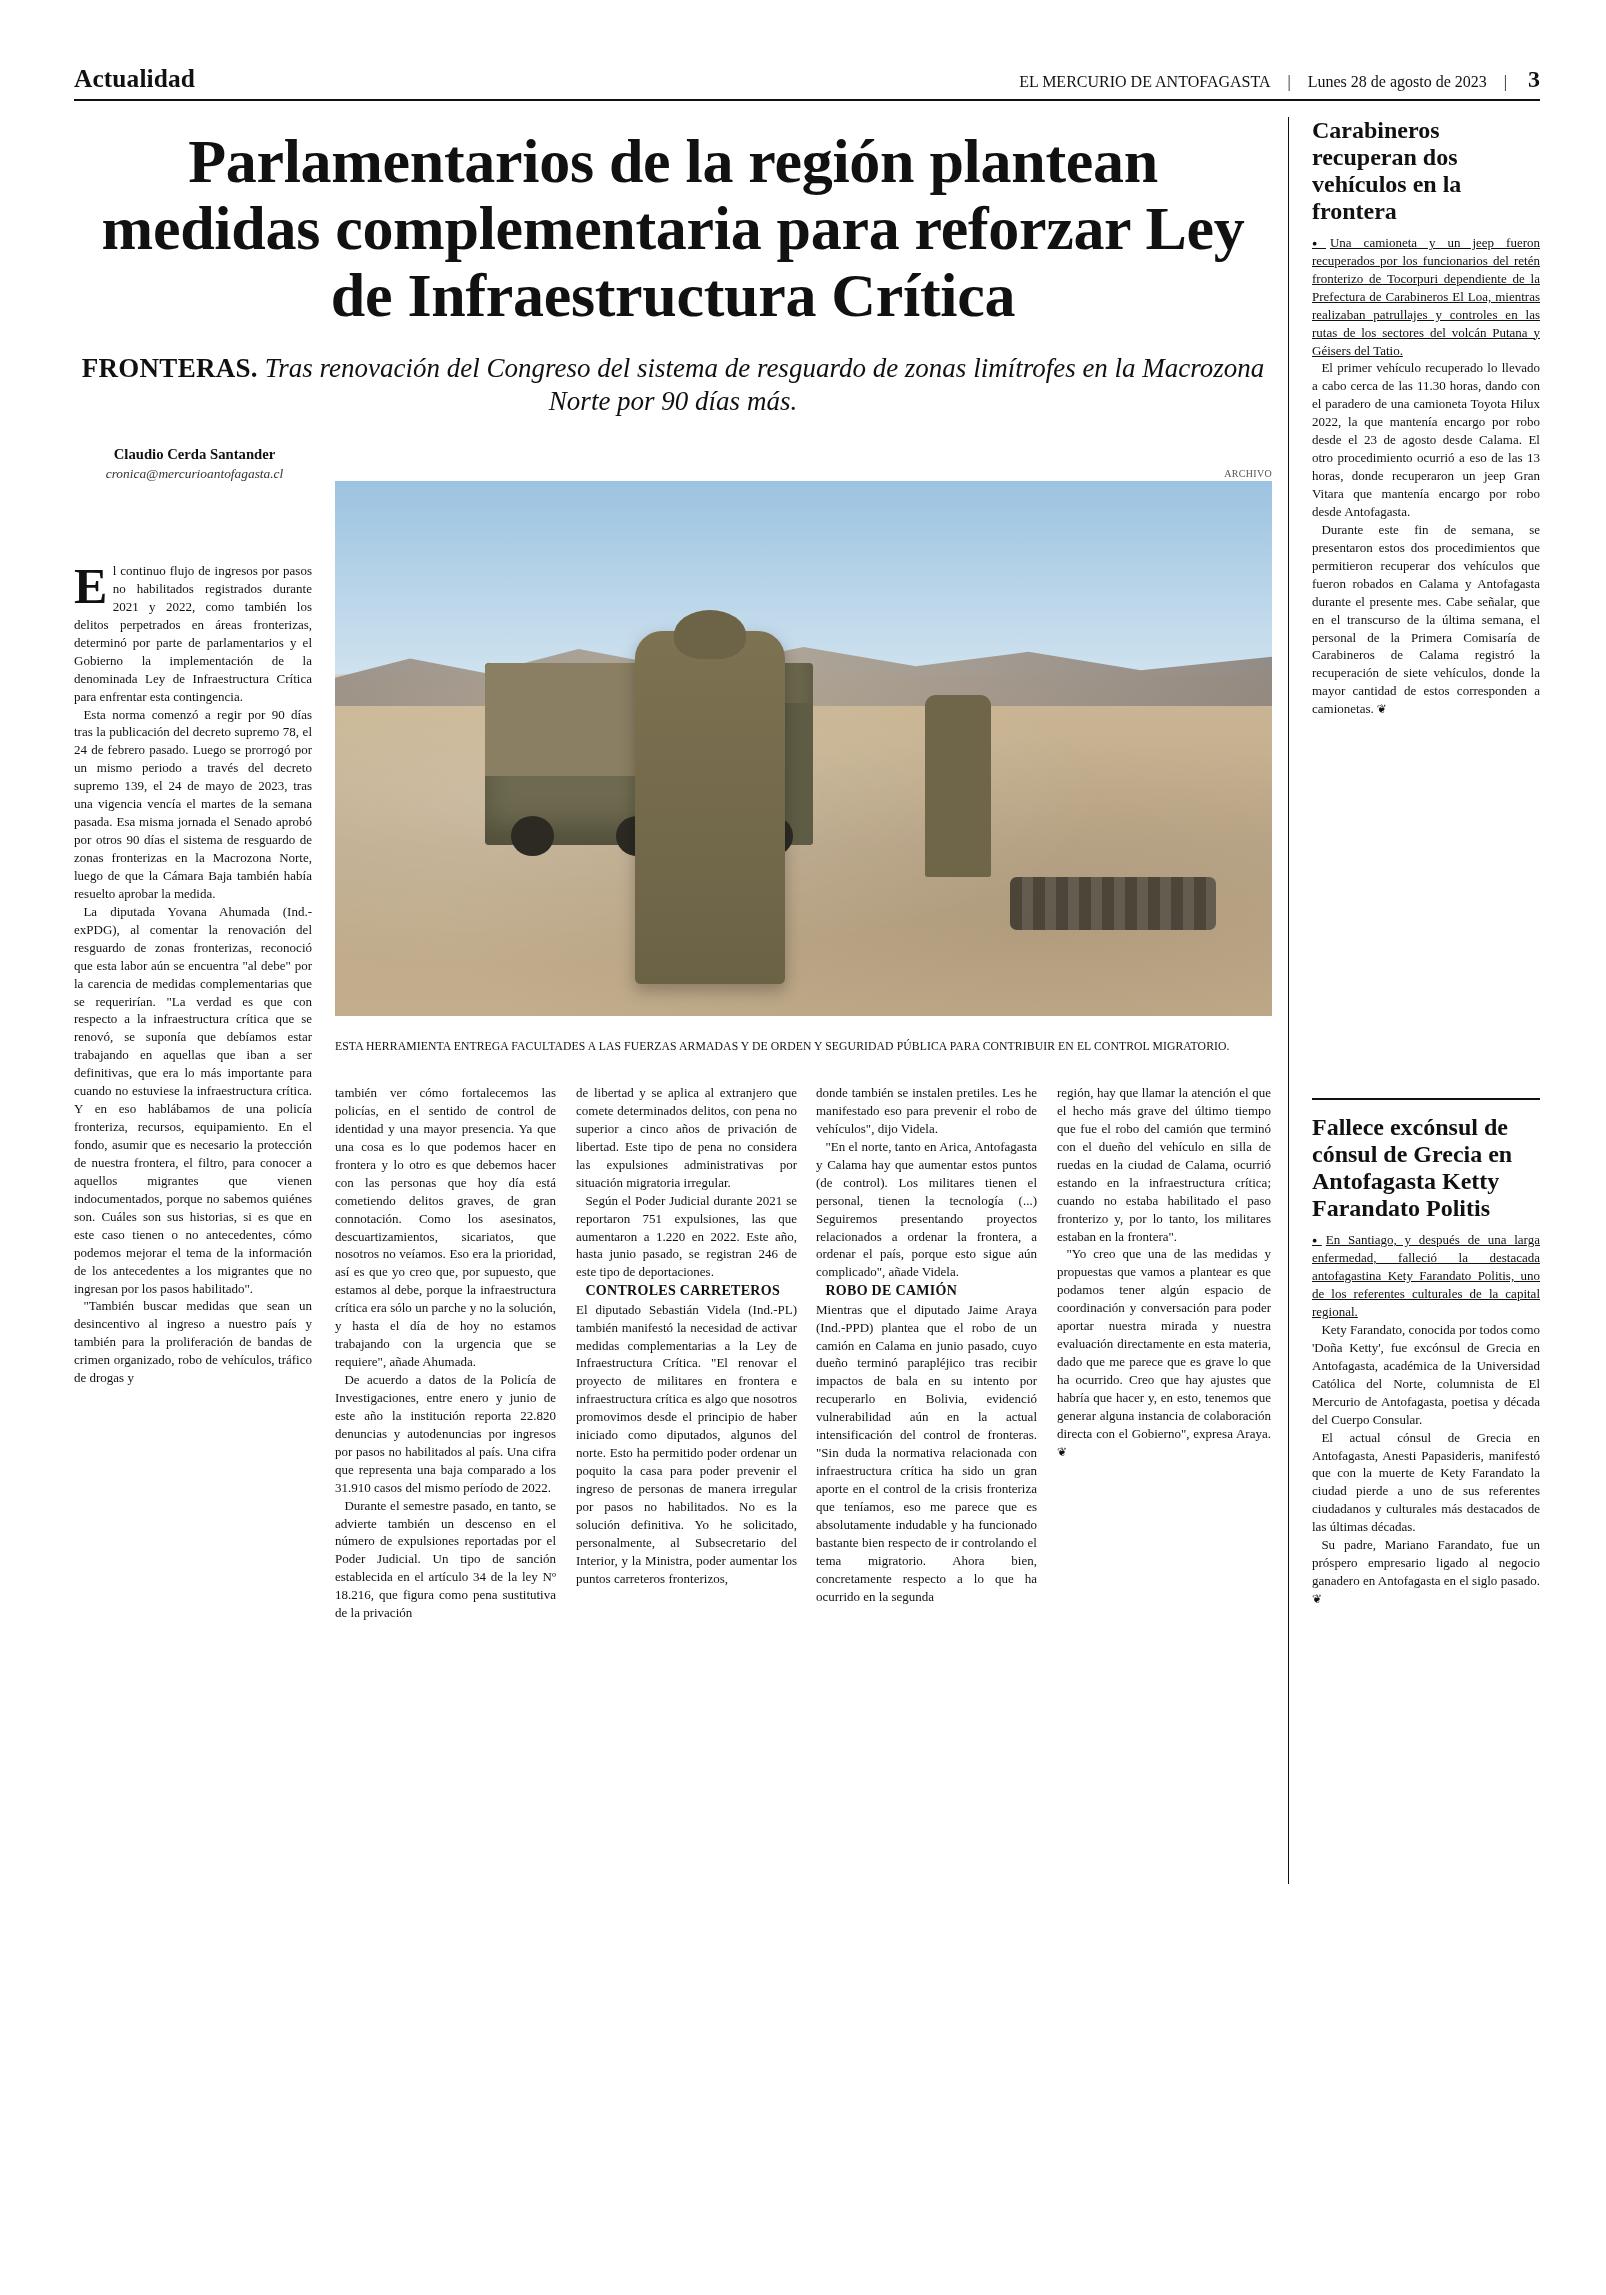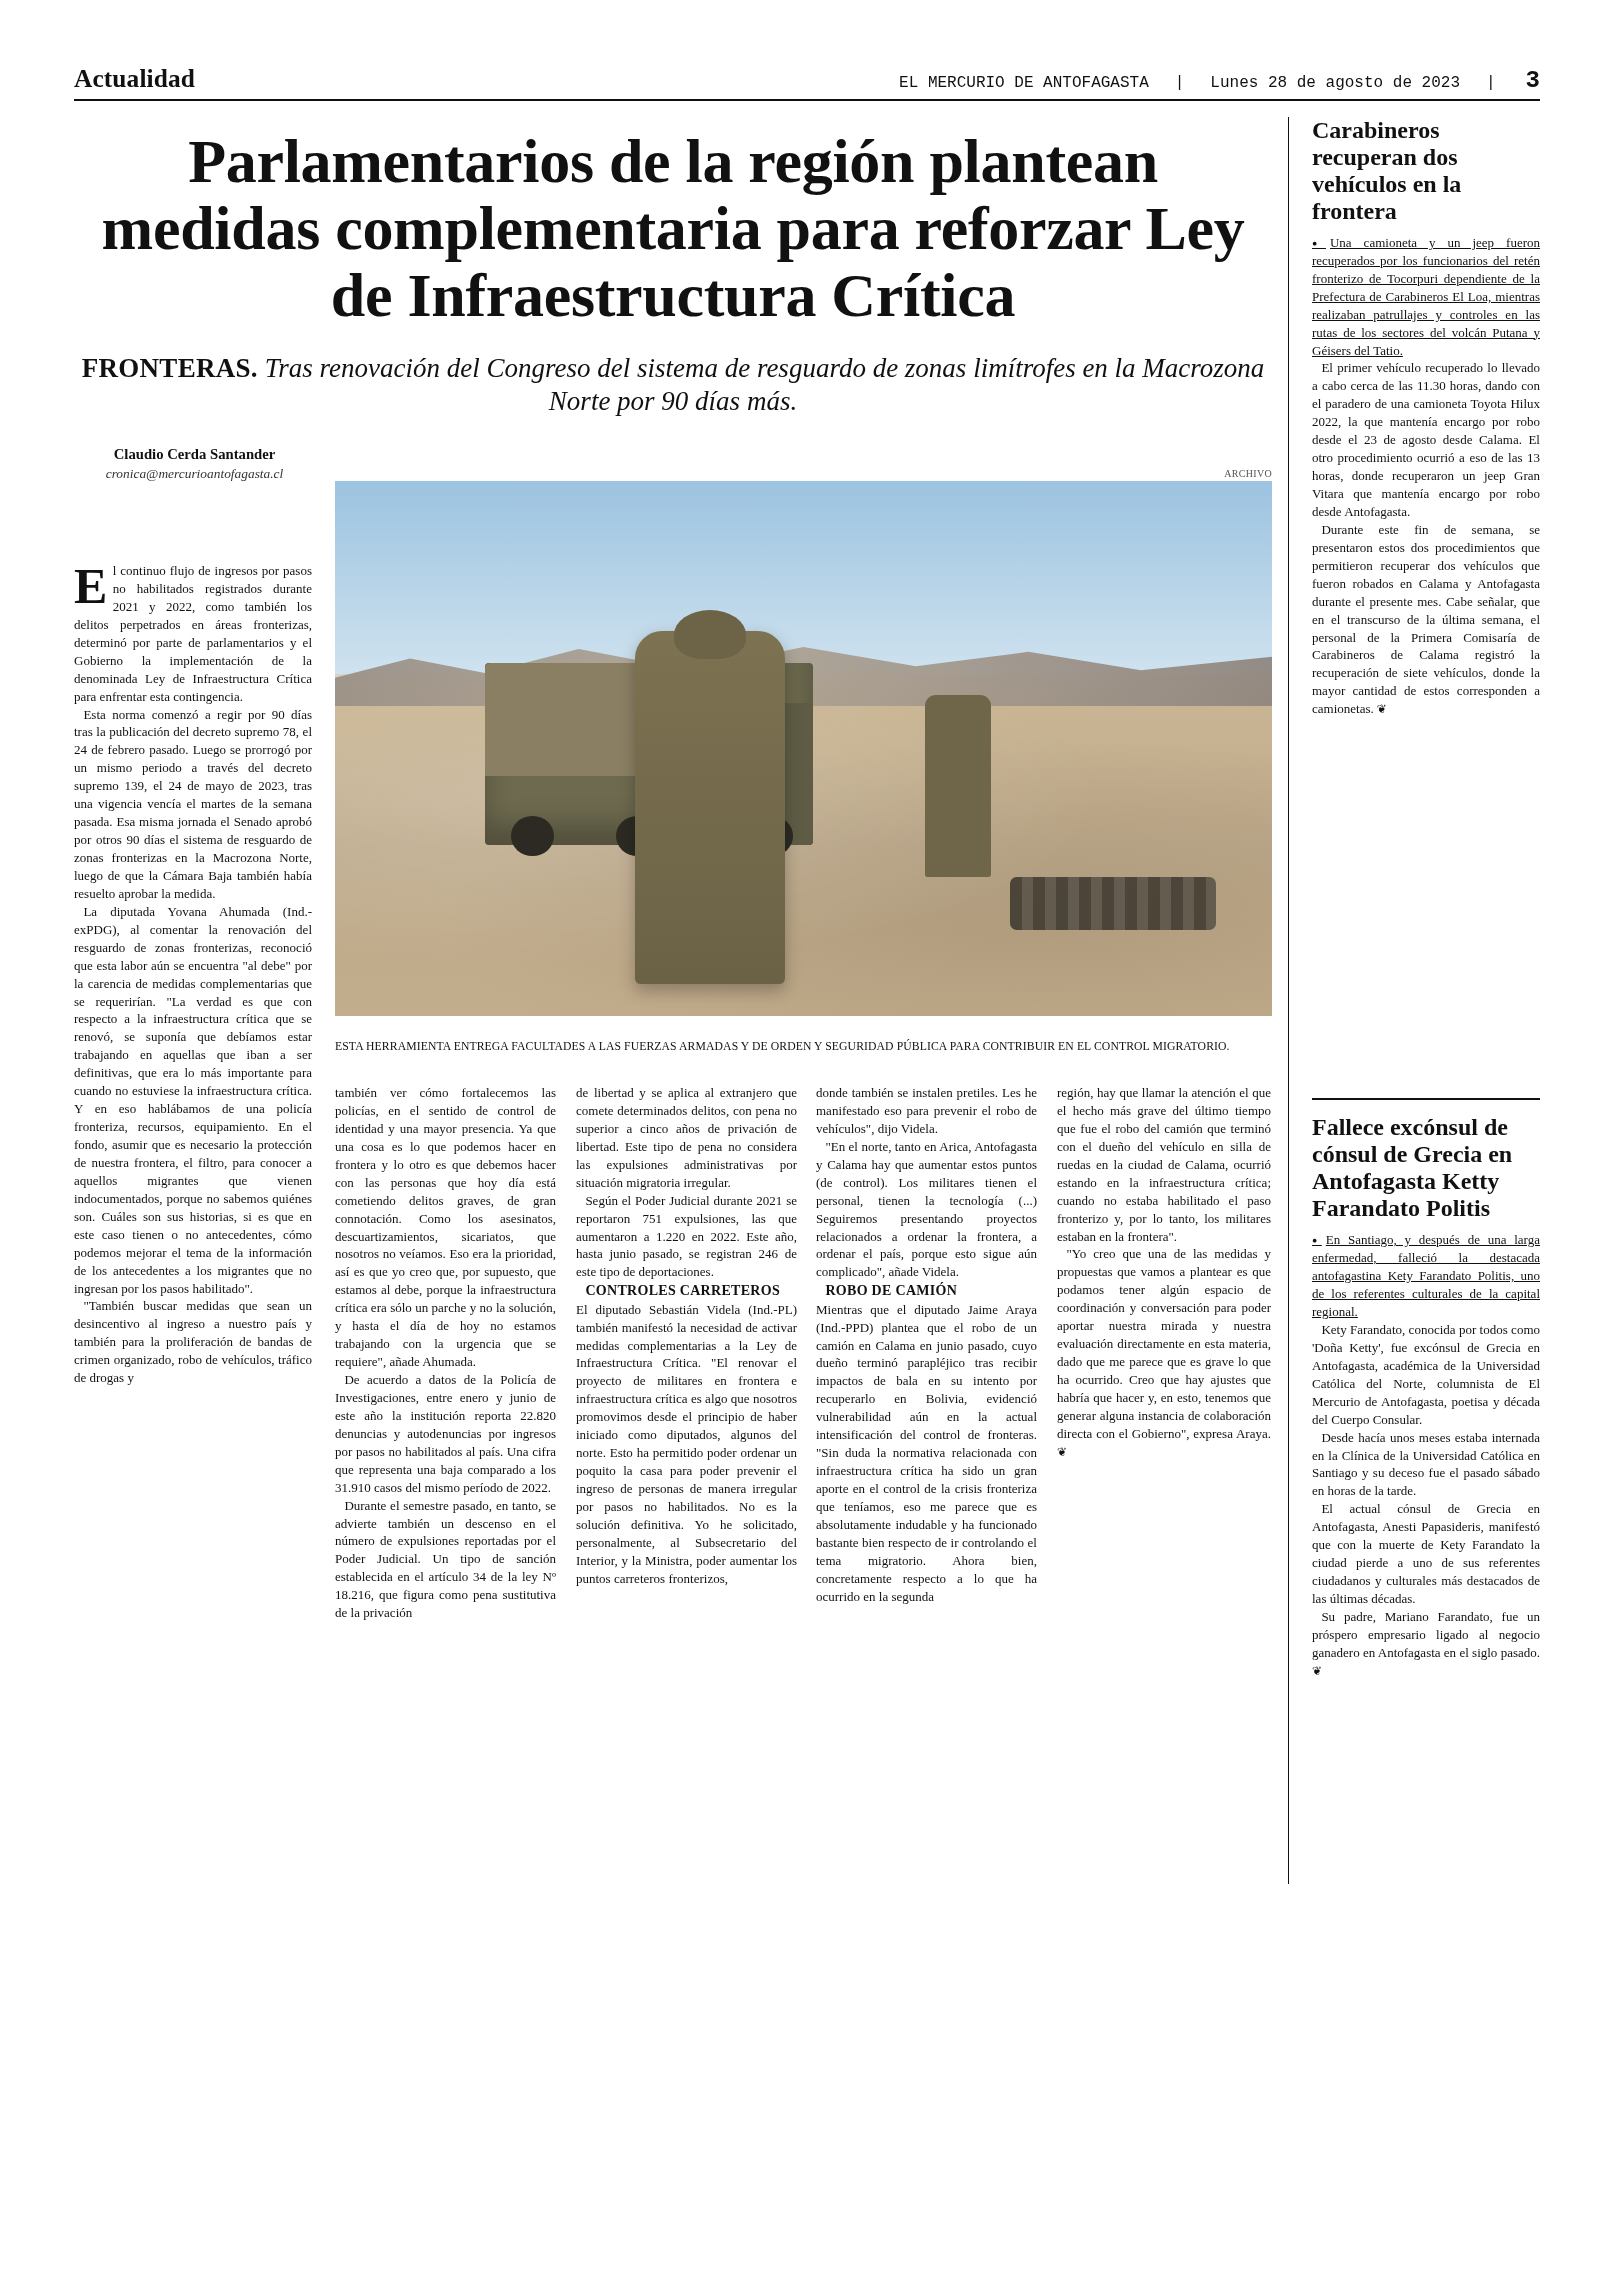--- a/index.html
+++ b/index.html
@@ -32,25 +32,25 @@
     align-items: baseline;
     justify-content: space-between;
   }
   .section-name {
     font-family: "Liberation Serif", serif;
     font-weight: bold;
     font-size: 25.4px;
     letter-spacing: 0.1px;
   }
   .masthead-right {
-    font-family: Liberation Mono, monospace;
+    font-family: Liberation Serif, serif;
     font-size: 16px;
     display: flex;
     align-items: baseline;
-    gap: 26px;
+    gap: 17px;
   }
   .masthead-right .pagenum {
     font-weight: bold;
     font-size: 24px;
     margin-left: 4px;
   }
   .rule-top {
     position: absolute;
     left: 74px;
     top: 99px;
@@ -371,20 +371,19 @@
       <p class="endmark">Durante este fin de semana, se presentaron estos dos procedimientos que permitieron recuperar dos vehículos que fueron robados en Calama y Antofagasta durante el presente mes. Cabe señalar, que en el transcurso de la última semana, el personal de la Primera Comisaría de Carabineros de Calama registró la recuperación de siete vehículos, donde la mayor cantidad de estos corresponden a camionetas.</p>
     </div>
   </div>
 
   <div id="side-block-2">
     <div class="side-rule"></div>
     <div class="side-head2">Fallece excónsul de cónsul de Grecia en Antofagasta Ketty Farandato Politis</div>
     <div class="side-body">
       <p class="first bullet">En Santiago, y después de una larga enfermedad, falleció la destacada antofagastina Kety Farandato Politis, uno de los referentes culturales de la capital regional.</p>
       <p>Kety Farandato, conocida por todos como 'Doña Ketty', fue excónsul de Grecia en Antofagasta, académica de la Universidad Católica del Norte, columnista de El Mercurio de Antofagasta, poetisa y década del Cuerpo Consular.</p>
-      <p>Desde hacía unos meses estaba internada en la Clínica de la Universidad Católica en Santiago y su deceso fue el pasado sábado en horas de la tarde.</p>
       <p>El actual cónsul de Grecia en Antofagasta, Anesti Papasideris, manifestó que con la muerte de Kety Farandato la ciudad pierde a uno de sus referentes ciudadanos y culturales más destacados de las últimas décadas.</p>
       <p class="endmark">Su padre, Mariano Farandato, fue un próspero empresario ligado al negocio ganadero en Antofagasta en el siglo pasado.</p>
     </div>
   </div>
 
 </div>
 
 
 </body></html>

